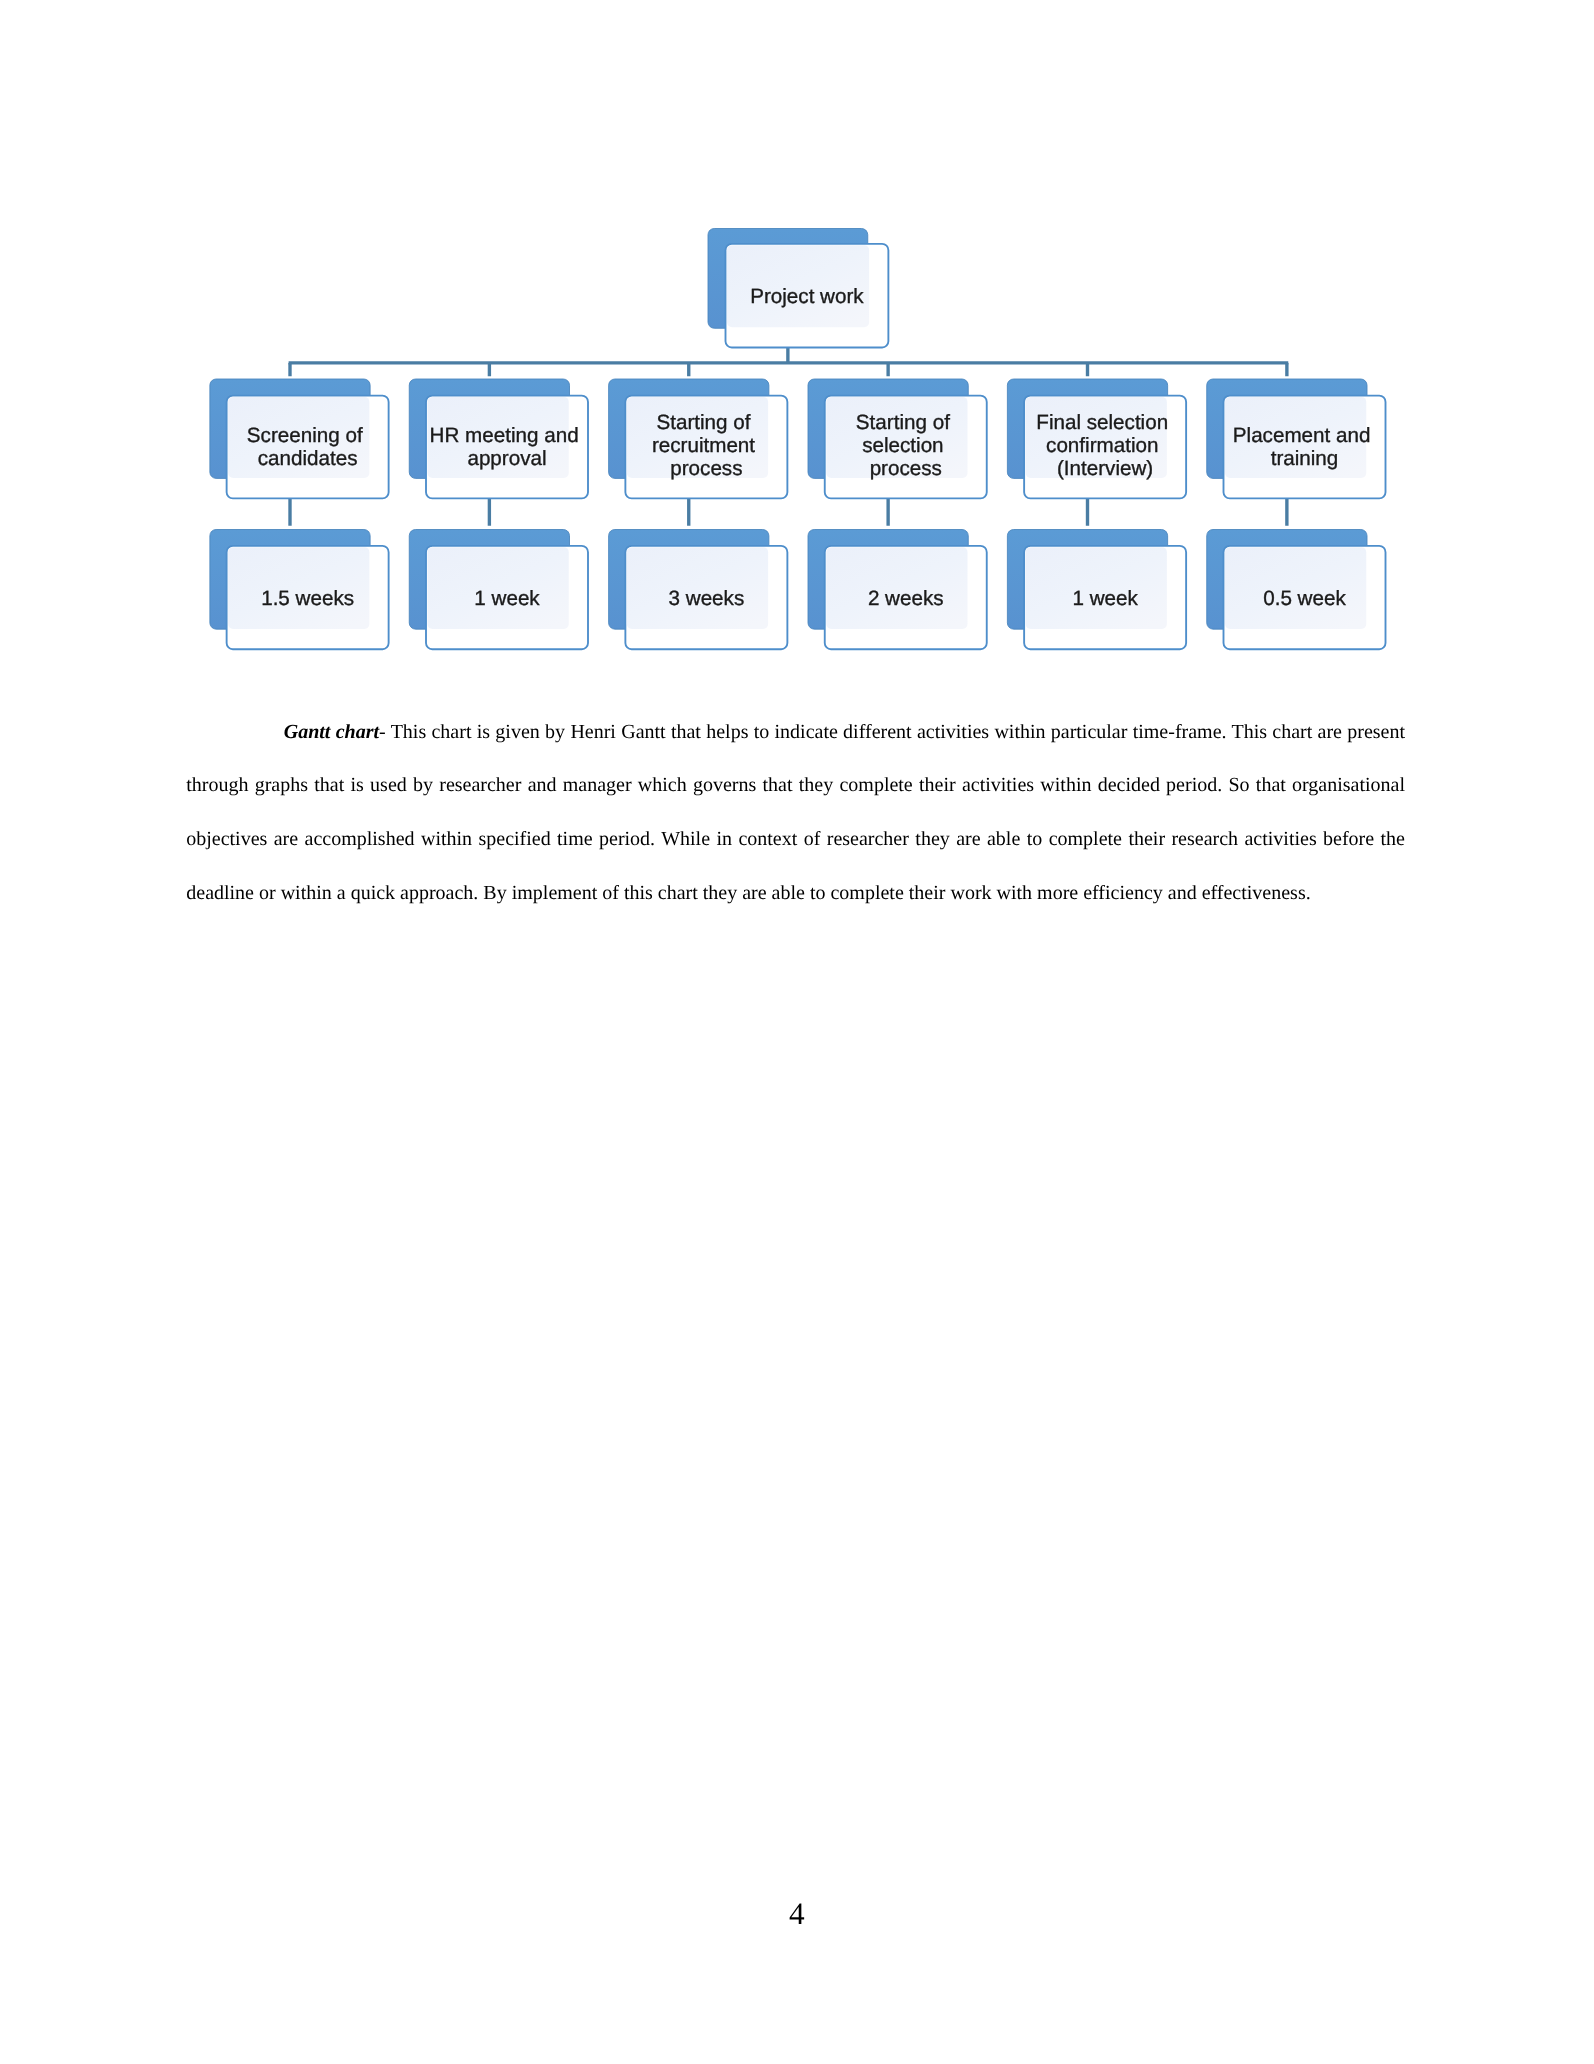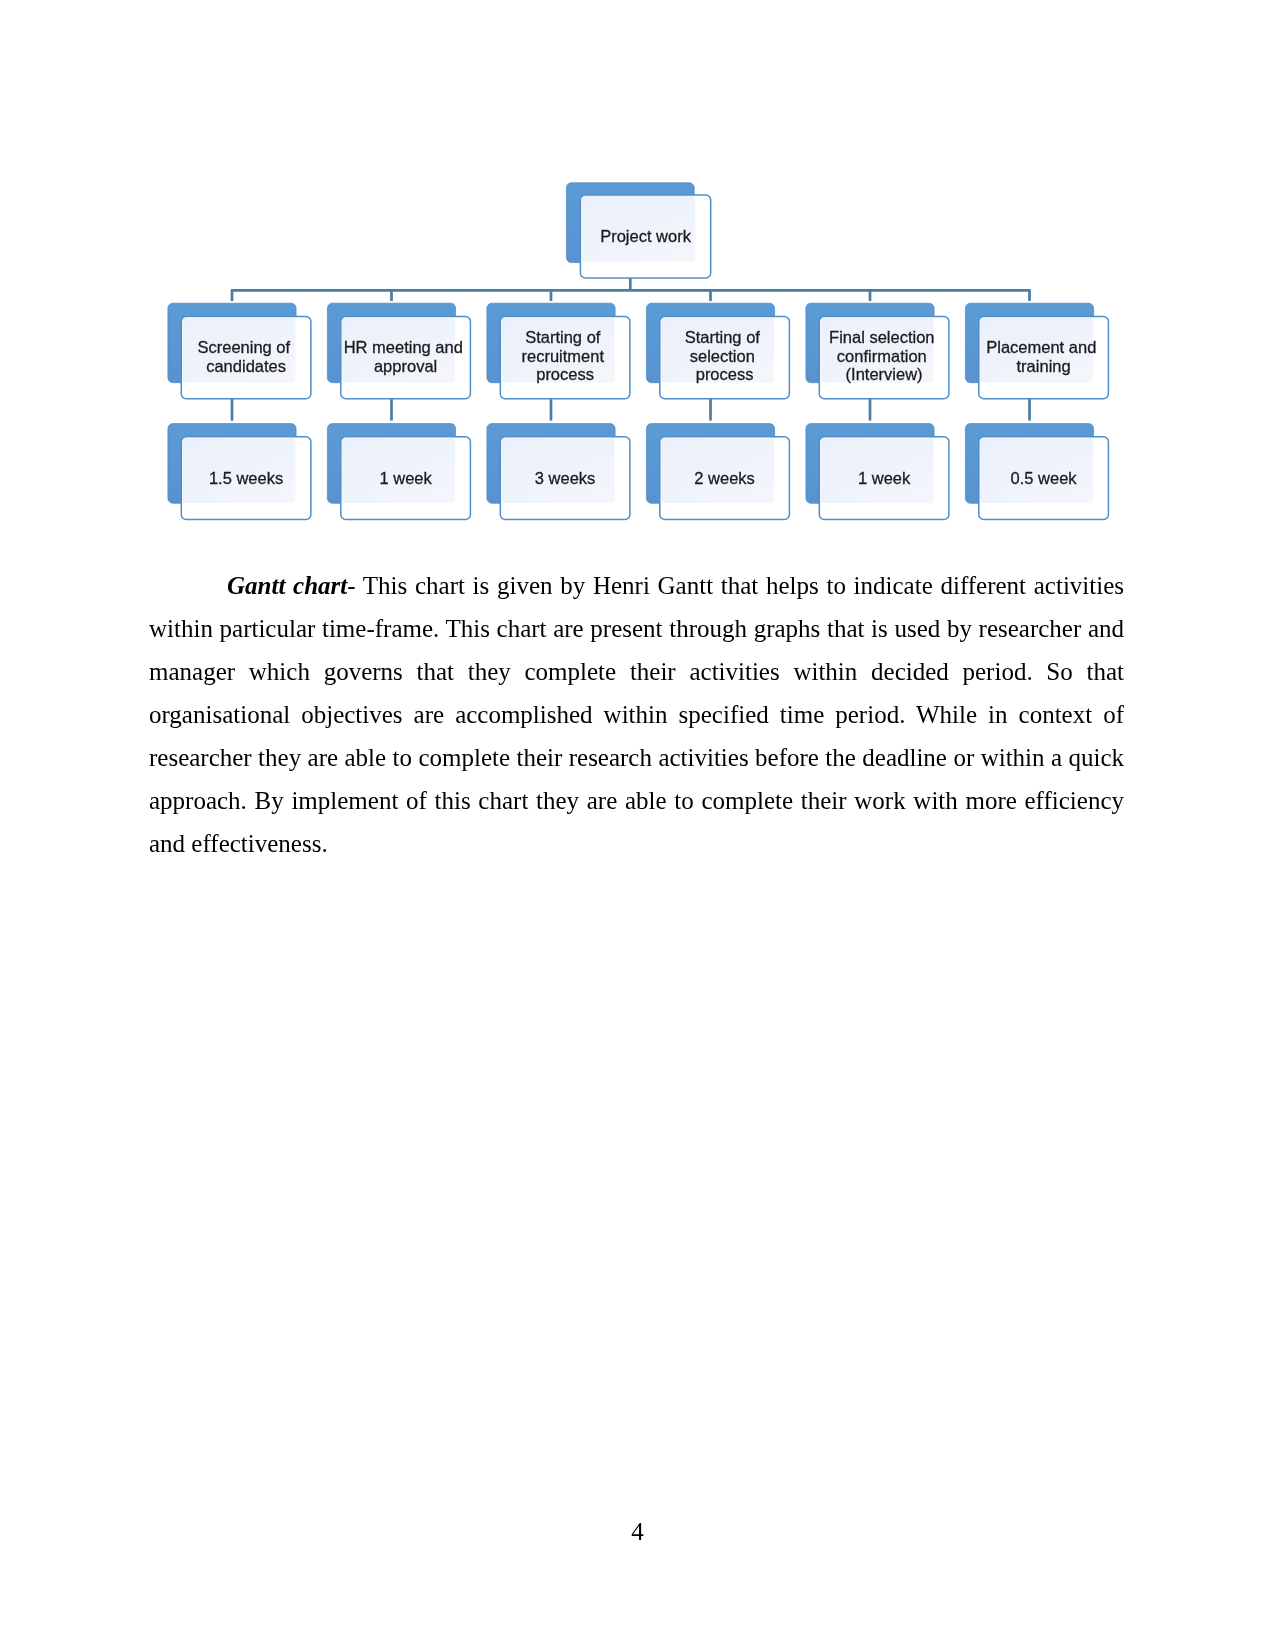--- a/index.html
+++ b/index.html
@@ -12,21 +12,21 @@
          transform:translateZ(0);overflow:visible;}
   #chart .back-plate{fill:url(#gBack);stroke:#4A86BE;stroke-width:.7;}
   #chart .front-plate{fill:#FFFFFF;stroke:#4E8ECB;stroke-width:1.5;}
   #chart .inner-panel{fill:url(#gInner);}
   #chart .conn{stroke:#4A7DA3;stroke-width:2.7;stroke-linecap:butt;}
   #chart .node-label{font-family:"Liberation Sans",sans-serif;font-size:16.5px;
                      fill:#1A1A1A;stroke:#1A1A1A;stroke-width:.28;paint-order:stroke fill;}
 
   
   .para{position:absolute;left:149px;top:564px;width:975px;margin:0;
-        font-family:"Liberation Serif",serif;font-size:25px;line-height:43px;
+        font-family:"Liberation Serif",serif;font-size:16px;line-height:43px;
         text-align:justify;text-indent:78px;color:#000;transform:translateZ(0);}
   .para .lead{font-weight:bold;font-style:italic;}
 
   
   .pageno{position:absolute;left:0;top:1518px;width:1275px;text-align:center;
           font-family:"Liberation Serif",serif;font-size:25px;color:#000;
           transform:translateZ(0);}
 </style>
 </head>
 <body>

